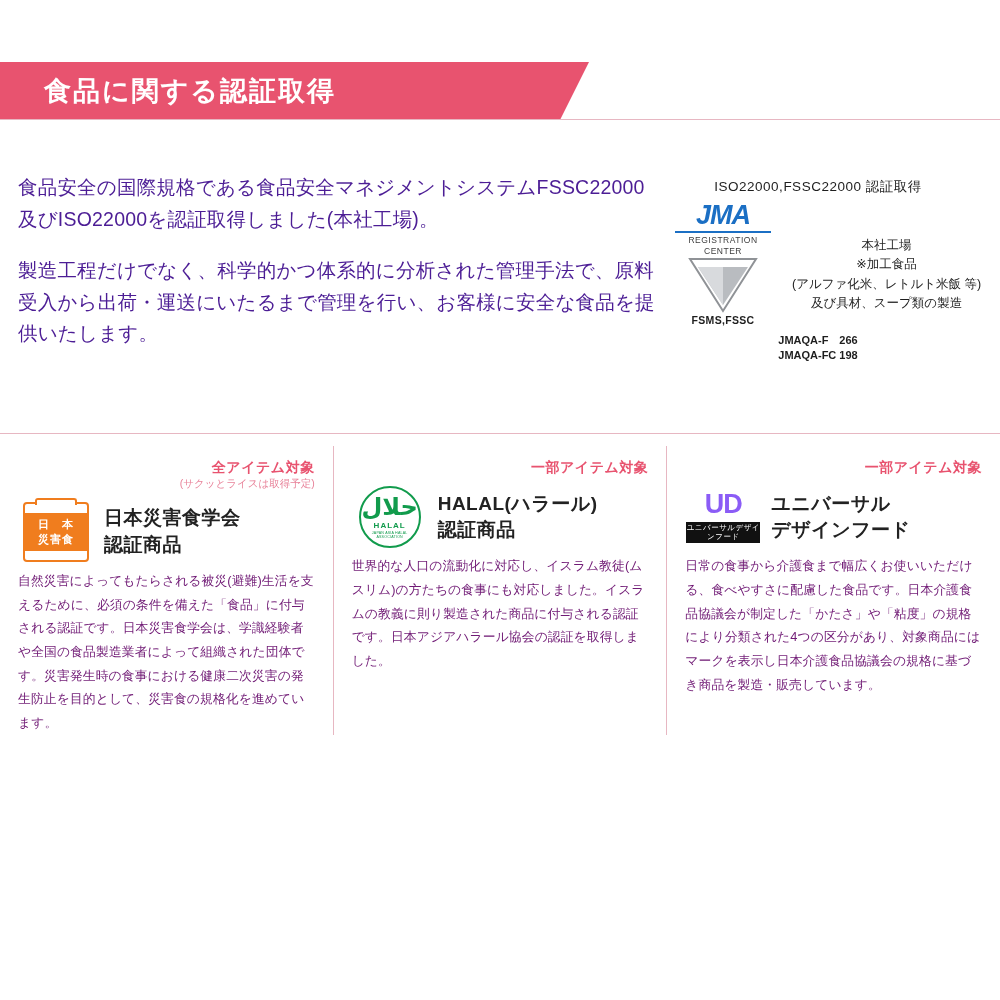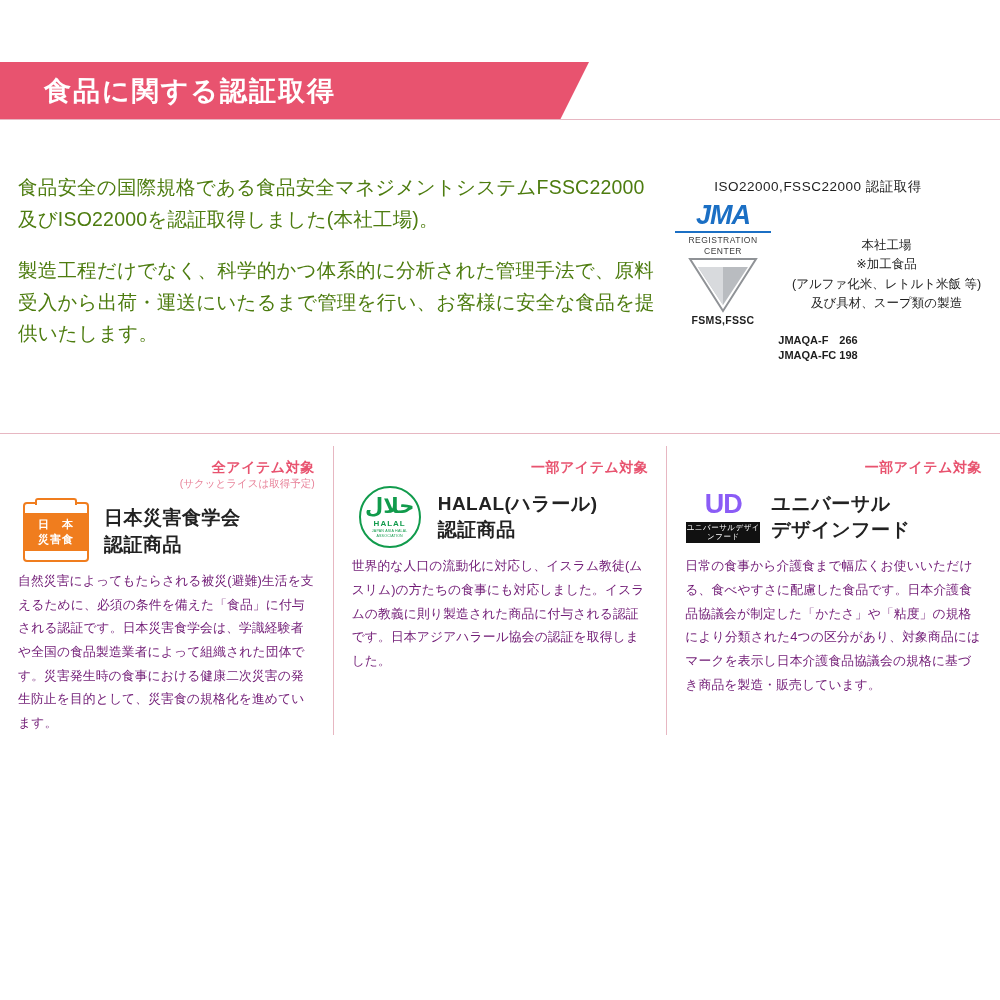--- a/index.html
+++ b/index.html
@@ -70,21 +70,21 @@
   }
   .intro-text {
     width: 640px;
     flex: 0 0 auto;
   }
   .intro-text p {
     margin: 0 0 20px 0;
     font-size: 19.5px;
     line-height: 1.62;
     letter-spacing: 0.2px;
-    color: #4d7c0f;
+    color: #4c1d95;
   }
   .intro-text p:last-child { margin-bottom: 8px; }
 
   
   .jma-block {
     position: relative;
     width: 300px;
     margin-left: 10px;
     margin-top: 6px;
   }
@@ -281,21 +281,21 @@
     border-radius: 50%;
     box-sizing: border-box;
     display: flex;
     flex-direction: column;
     align-items: center;
     justify-content: center;
     color: #119b4c;
     background: #fff;
   }
   .logo-halal .ar {
-    font-size: 21px;
+    font-size: 24px;
     font-weight: 700;
     line-height: 1;
     font-family: "DejaVu Sans", sans-serif;
   }
   .logo-halal .en {
     font-size: 8px;
     font-weight: 700;
     letter-spacing: 1px;
     margin-top: 2px;
   }

